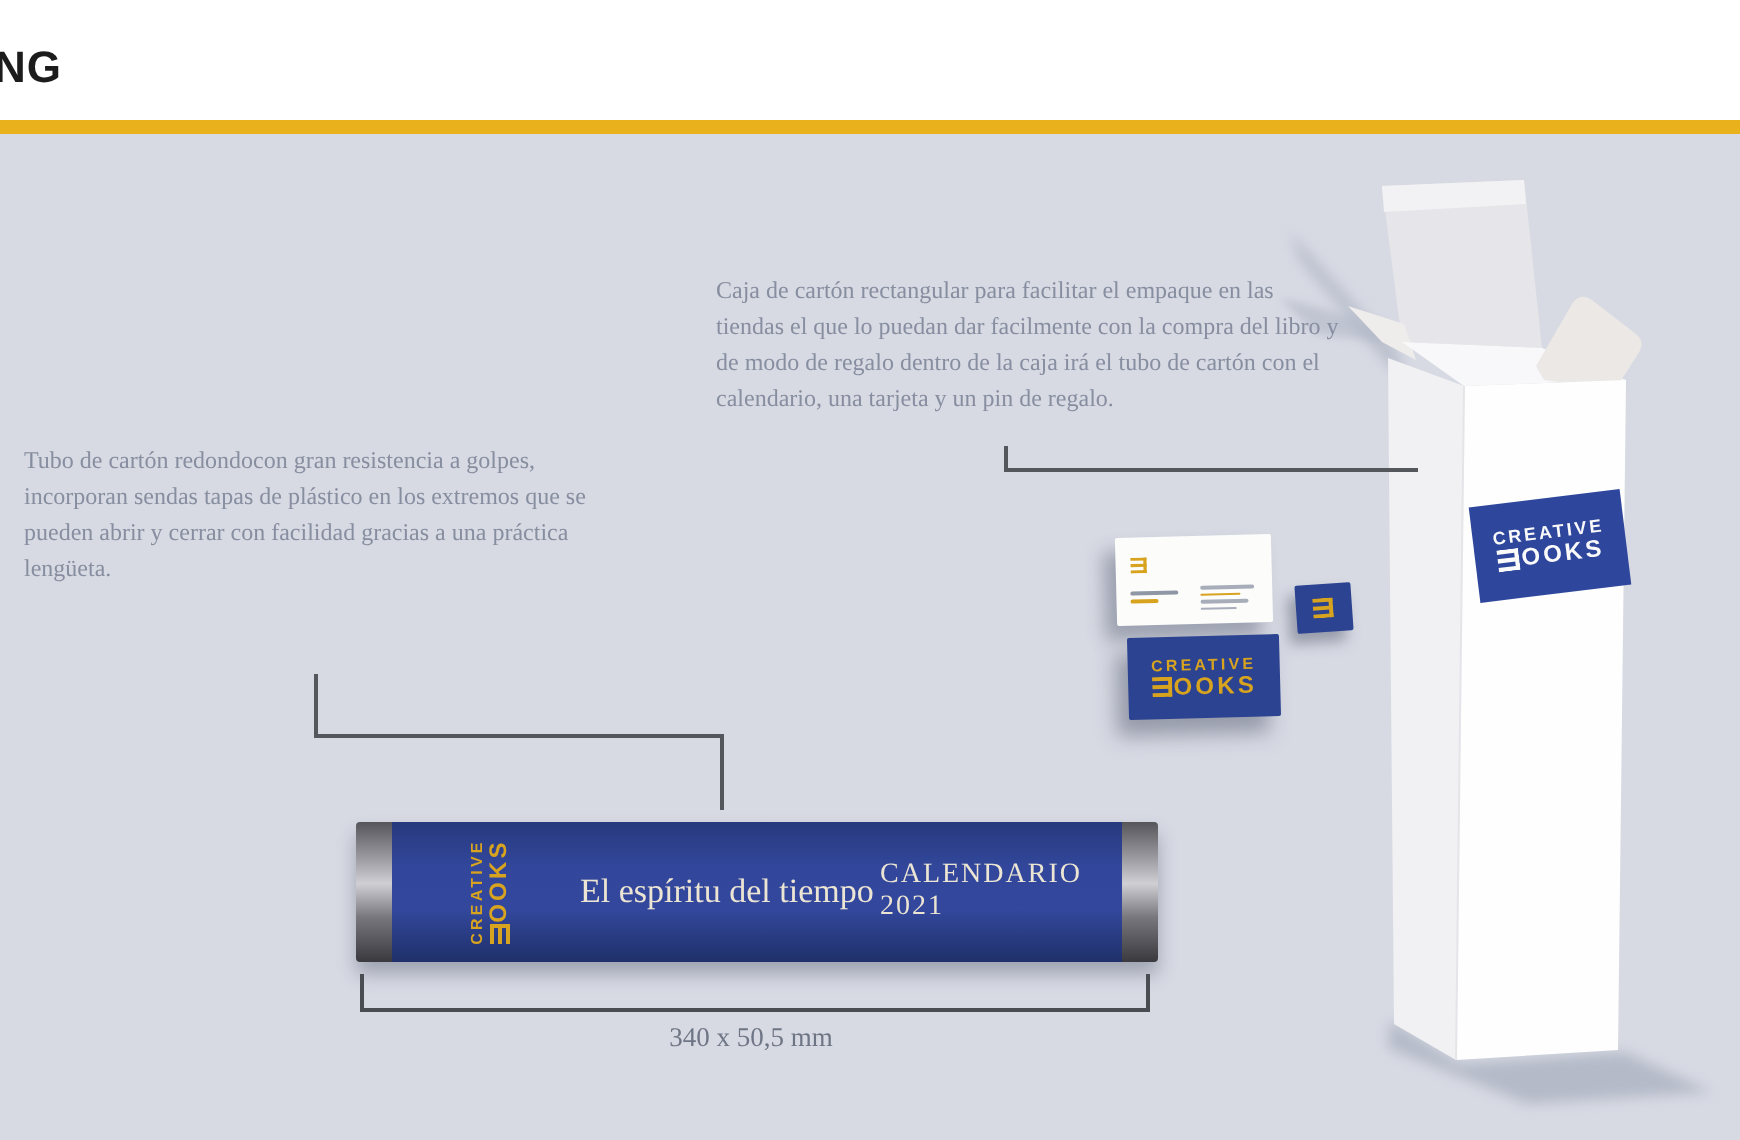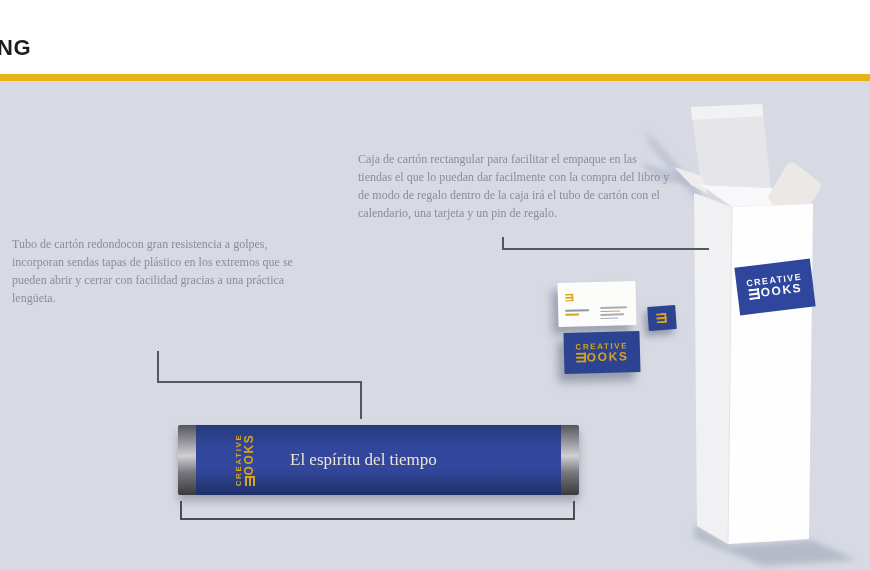--- a/index.html
+++ b/index.html
@@ -1,18 +1,18 @@
 <!DOCTYPE html>
 <html><head>
 <meta charset="utf-8">
 <style>
   html,body{margin:0;padding:0;}
   body{width:870px;height:570px;overflow:hidden;background:#ffffff;position:relative;
        font-family:"Liberation Serif","DejaVu Serif",serif;}
-  .stage{position:absolute;inset:0;width:870px;height:542px;margin-top:14px;}
+  .stage{position:absolute;inset:0;width:870px;height:542px;}
 
   
   .header-title{position:absolute;left:-3px;top:21px;font-family:"Liberation Sans","DejaVu Sans",sans-serif;
         font-weight:700;font-size:22px;letter-spacing:.5px;color:#1c1c1c;}
   .accent-bar{position:absolute;left:0;top:60px;width:870px;height:7px;background:#e9b21c;}
   .panel{position:absolute;left:0;top:67px;width:870px;height:503px;background:#d7dae3;}
 
   
   .note{position:absolute;color:#878ea0;font-size:12px;line-height:18px;}
   .note-box{left:358px;top:136px;width:312px;}
@@ -174,19 +174,21 @@
       <div class="tube-logo">
         <div class="logo-top">CREATIVE</div>
         <div class="logo-row">
           <svg class="bicon" width="10" height="10" fill="#d8a31e">
               <use href="#bglyph"></use>
             </svg>
           <span>OOKS</span>
         </div>
       </div>
       <div class="tube-title">El espíritu del tiempo</div>
+      <div class="tube-edition">CALENDARIO 2021</div>
     </div>
     <div class="tube-cap right"></div>
   </div>
 
   <div class="bracket"></div>
+  <div class="dim-label">340 x 50,5 mm</div>
 
 </div>
 
 </body></html>

